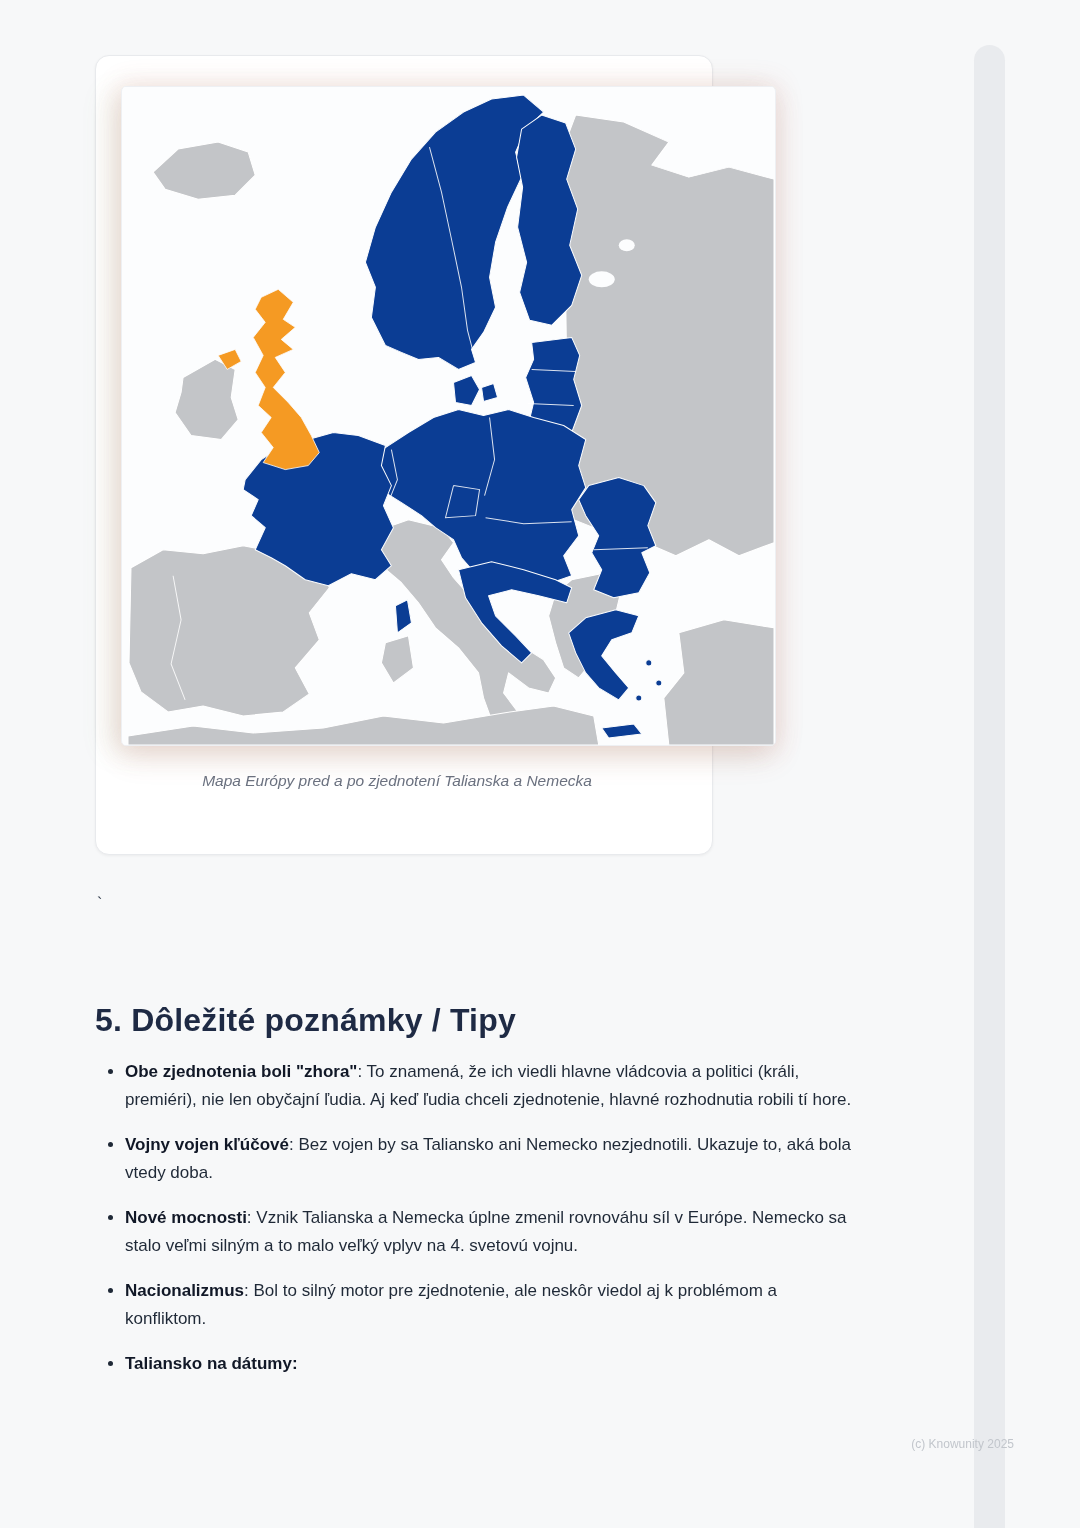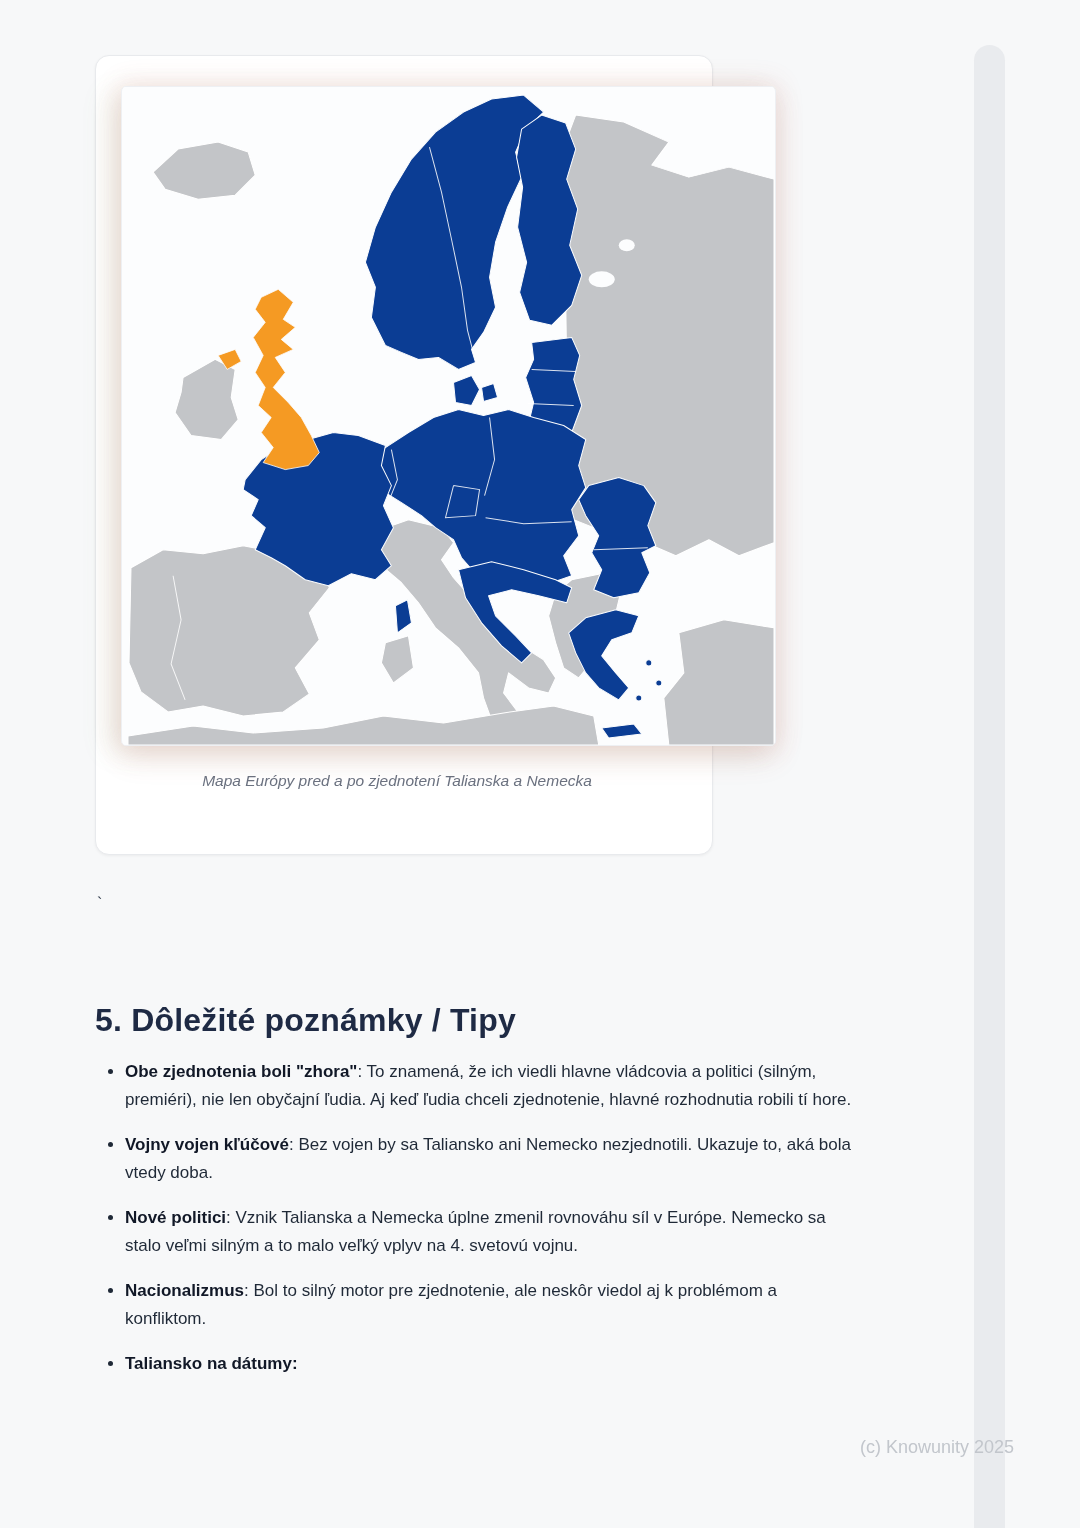--- a/index.html
+++ b/index.html
@@ -39,21 +39,21 @@
   }
   .bullets{position:absolute;left:95px;top:1058px;width:762px;}
   .bullets ul{margin:0;padding-left:30px;}
   .bullets li{
     margin-bottom:17px;font-size:17px;line-height:1.65;color:#1f2937;
   }
   .bullets li b{color:#111827;}
   
   .copyright{
     position:absolute;top:1437px;right:66px;
-    font-size:18px;color:#c2c6cc;z-index:5;
+    font-size:12px;color:#c2c6cc;z-index:5;
   }
   .scrollbar-track{
     position:absolute;left:974px;top:45px;width:31px;height:1483px;
     background:#e9ebee;border-radius:16px 16px 0 0;z-index:2;
   }
 </style>
 </head>
 <body>
 
 <div class="figure-card">
@@ -117,23 +117,23 @@
   </div>
   <div class="figure-caption">Mapa Európy pred a po zjednotení Talianska a Nemecka</div>
 </div>
 
 <div class="stray">`</div>
 
 <h2 class="section-title">5. Dôležité poznámky / Tipy</h2>
 
 <div class="bullets">
   <ul>
-    <li><b>Obe zjednotenia boli "zhora"</b><span>: To znamená, že ich viedli hlavne vládcovia a politici (silným, premiéri), nie len obyčajní ľudia. Aj keď ľudia chceli zjednotenie, hlavné rozhodnutia robili tí hore.</span></li>
+    <li><b>Obe zjednotenia boli "zhora"</b><span>: To znamená, že ich viedli hlavne vládcovia a politici (králi, premiéri), nie len obyčajní ľudia. Aj keď ľudia chceli zjednotenie, hlavné rozhodnutia robili tí hore.</span></li>
     <li><b>Vojny vojen kľúčové</b><span>: Bez vojen by sa Taliansko ani Nemecko nezjednotili. Ukazuje to, aká bola vtedy doba.</span></li>
-    <li><b>Nové politici</b><span>: Vznik Talianska a Nemecka úplne zmenil rovnováhu síl v Európe. Nemecko sa stalo veľmi silným a to malo veľký vplyv na 4. svetovú vojnu.</span></li>
+    <li><b>Nové mocnosti</b><span>: Vznik Talianska a Nemecka úplne zmenil rovnováhu síl v Európe. Nemecko sa stalo veľmi silným a to malo veľký vplyv na 4. svetovú vojnu.</span></li>
     <li><b>Nacionalizmus</b><span>: Bol to silný motor pre zjednotenie, ale neskôr viedol aj k problémom a konfliktom.</span></li>
     <li><b>Taliansko na dátumy:</b><span></span></li>
   </ul>
 </div>
 
 <div class="copyright">(c) Knowunity 2025</div>
 
 <div class="scrollbar-track"></div>
 
 </body></html>

